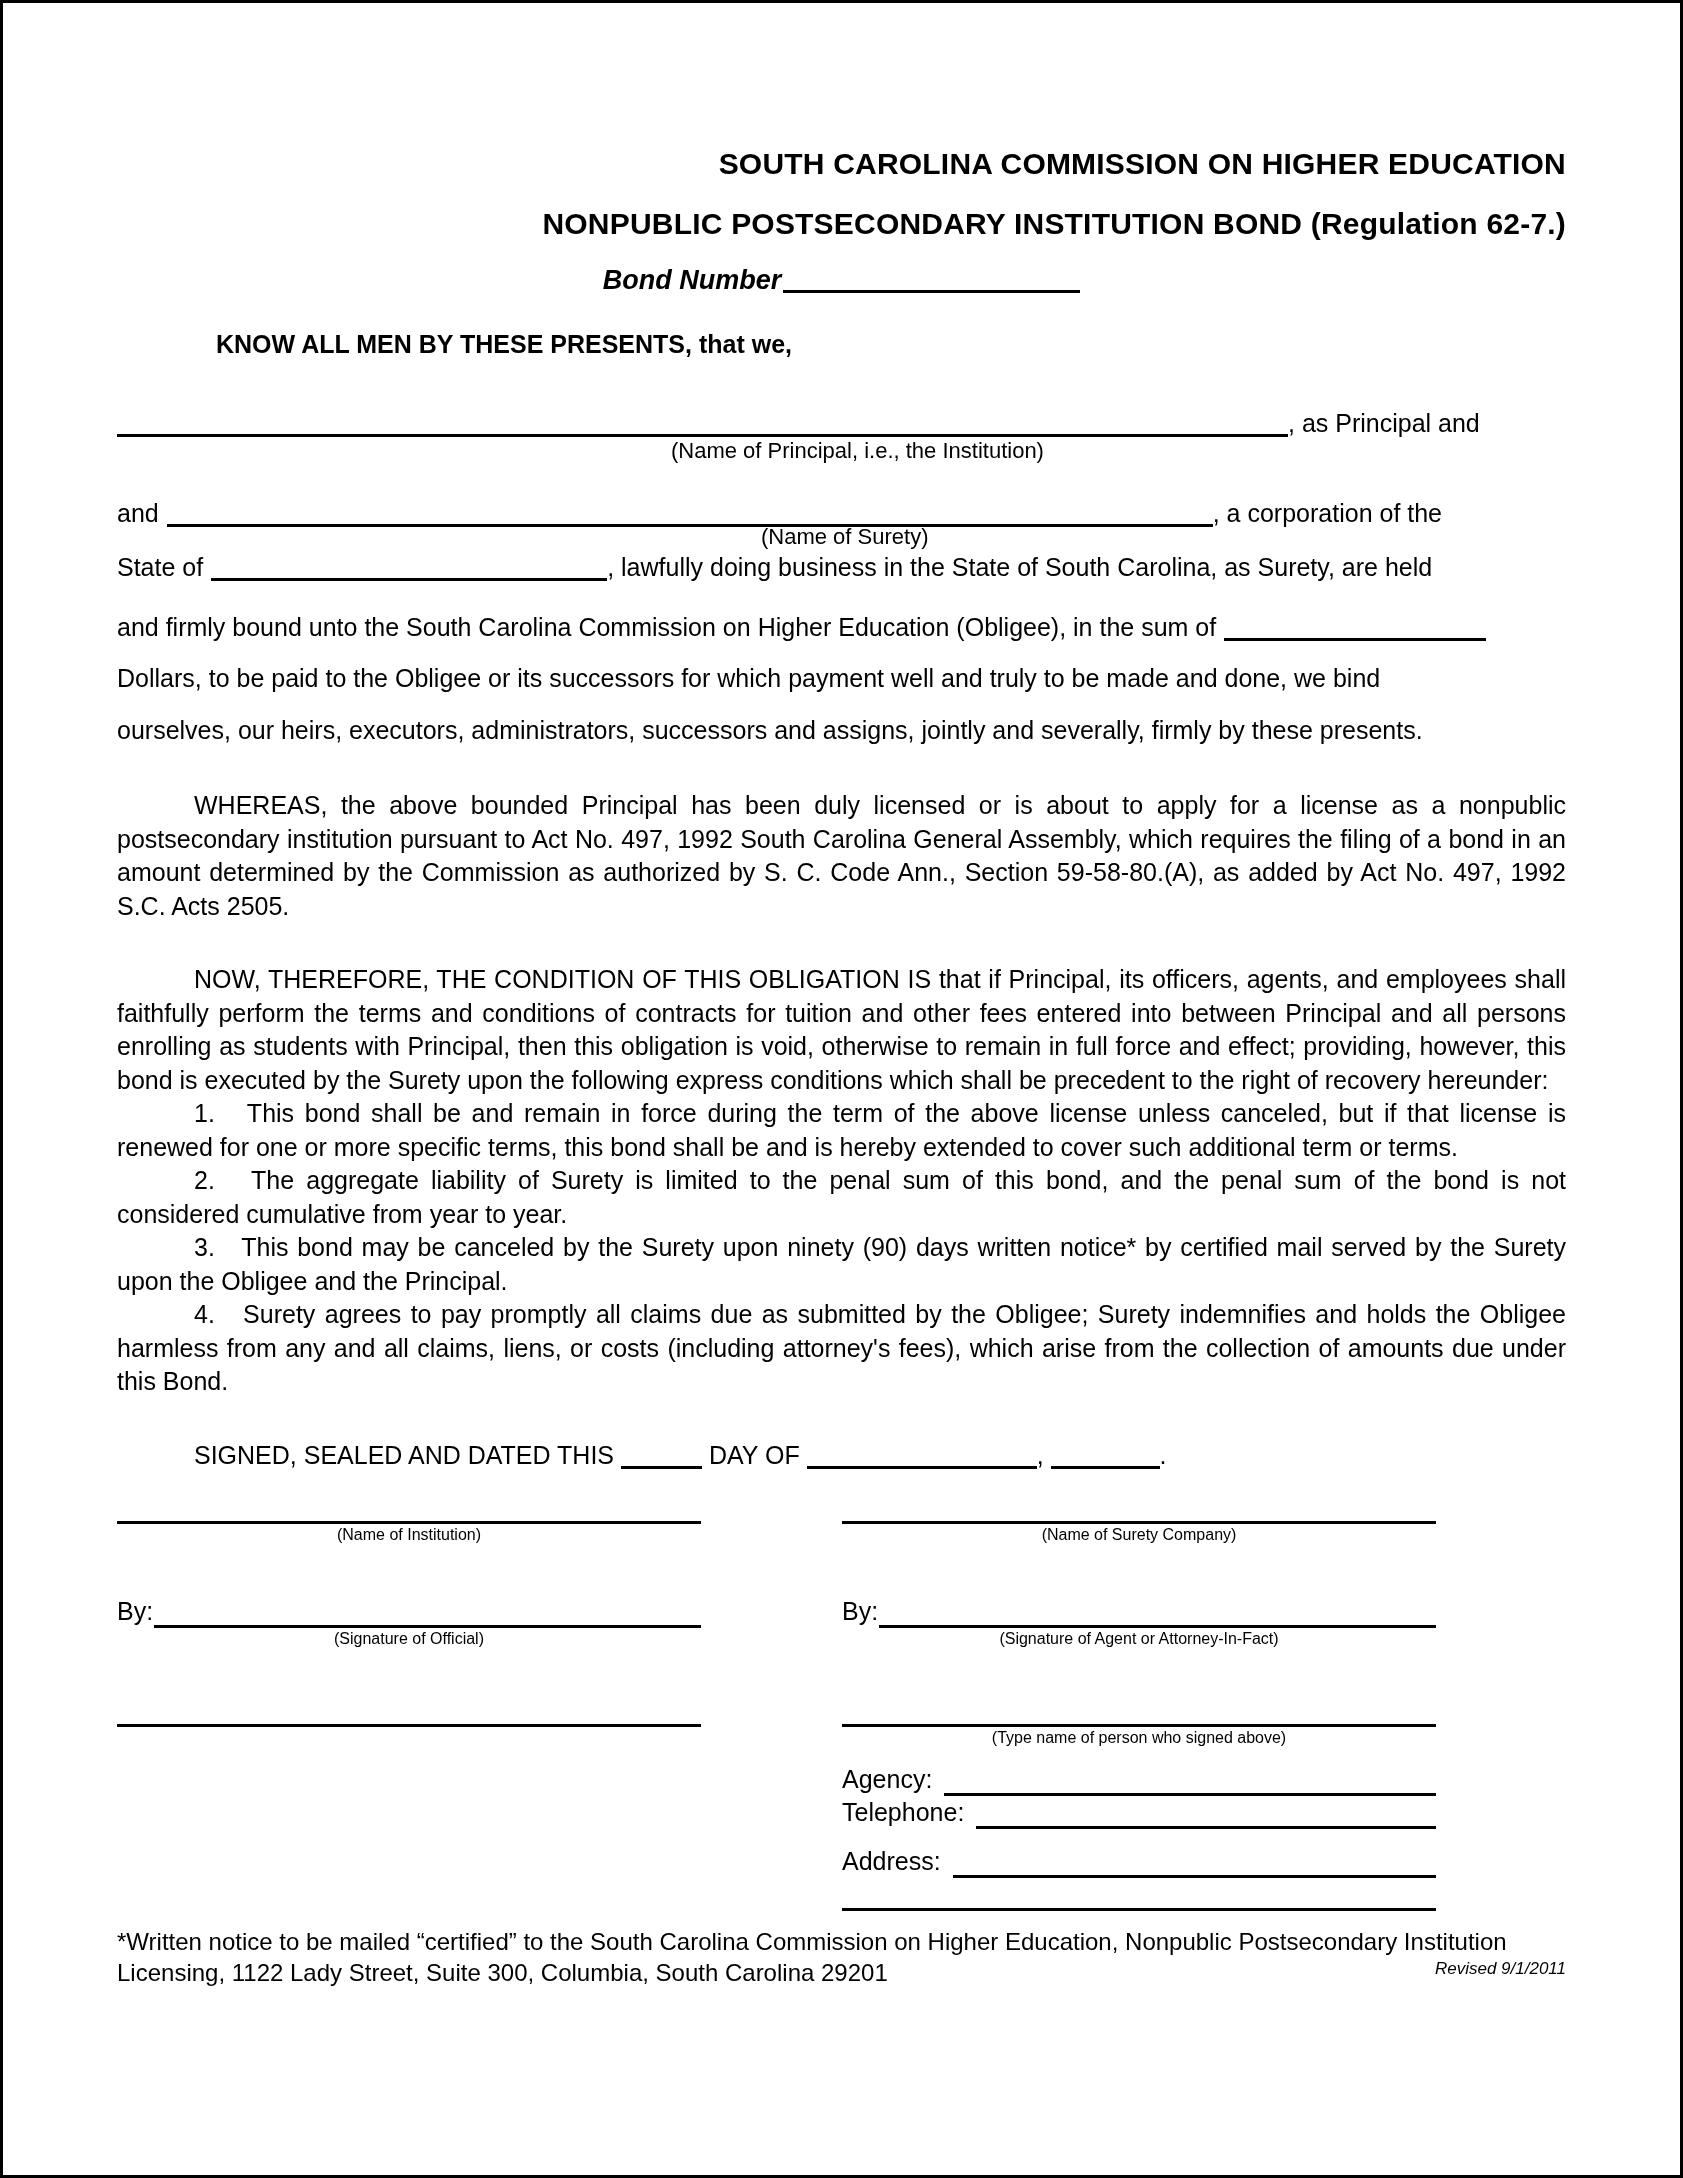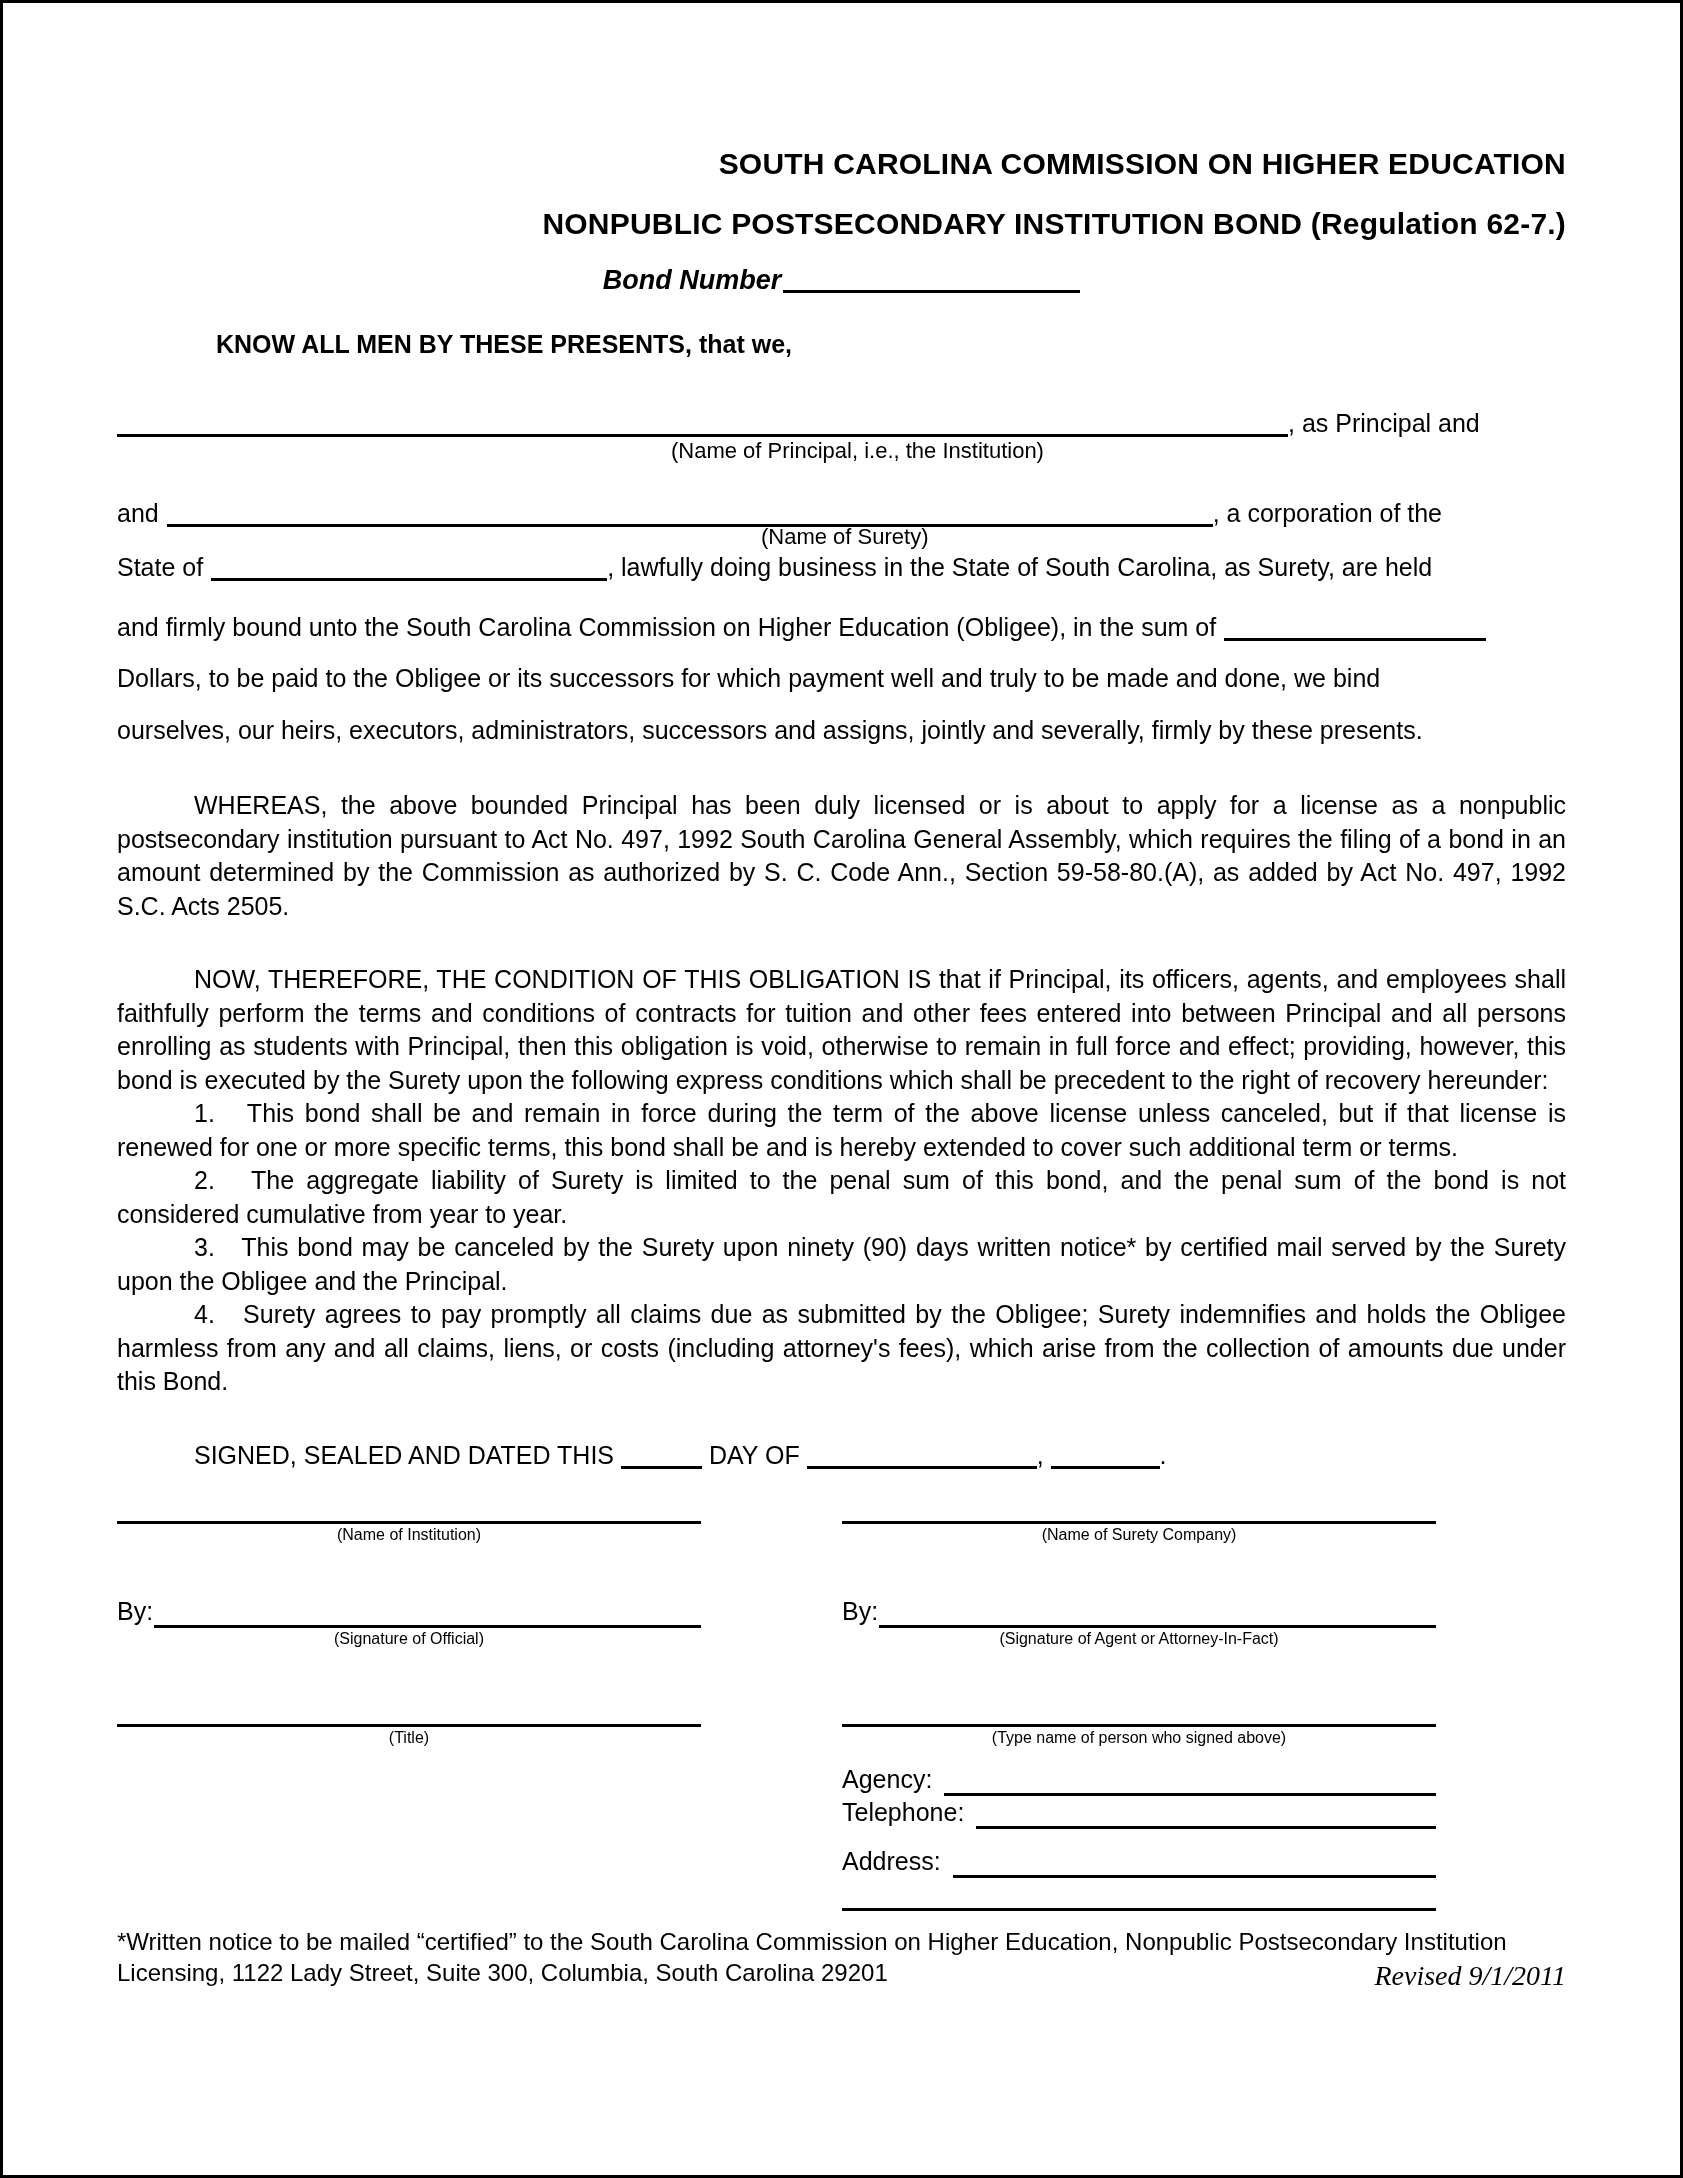--- a/index.html
+++ b/index.html
@@ -188,23 +188,22 @@
     width: 1449px;
     font-size: 24px;
     line-height: 1.3;
   }
   .footer .revrow {
     display: flex;
     justify-content: flex-end;
   }
   .rev {
     font-style: italic;
-    font-size: 28px;
+    font-size: 17px;
     margin-top: -30px;
-    font-family: Liberation Serif, serif;
   }
 </style>
 </head>
 <body>
 
 <div class="page">
   <div class="border-frame"></div>
 
   <div class="sheet">
 
@@ -276,21 +275,20 @@
 
         <div class="byrow">
           <span class="lbl">By:</span>
           <span class="ln"></span>
         </div>
         <div class="sigcap">(Signature of Official)</div>
 
         <div class="gapB"></div>
 
         <div class="sigrule"></div>
-        <div class="sigcap">(Title)</div>
       </div>
 
       <div class="sigcol right">
         <div class="sigrule"></div>
         <div class="sigcap">(Name of Surety Company)</div>
 
         <div class="gapA"></div>
 
         <div class="byrow">
           <span class="lbl">By:</span>

